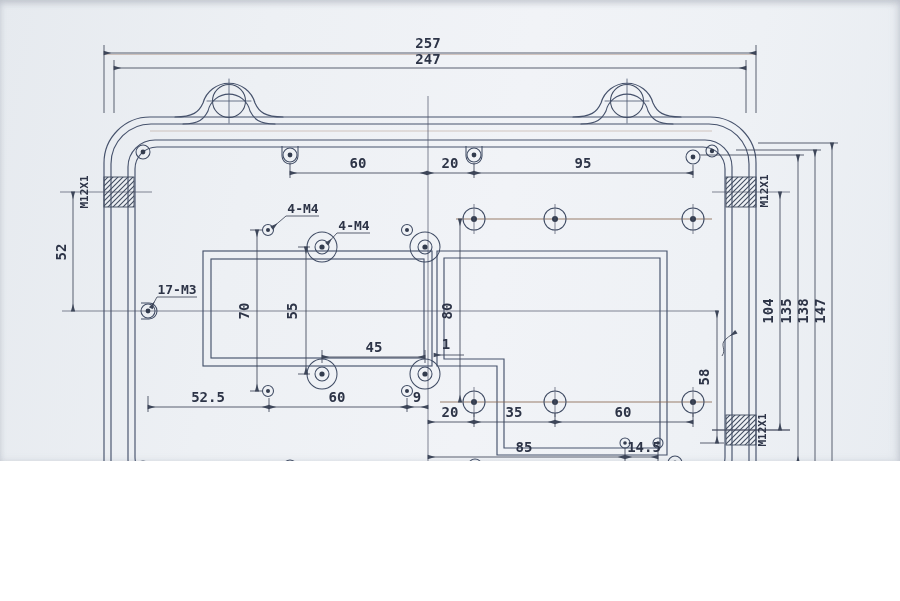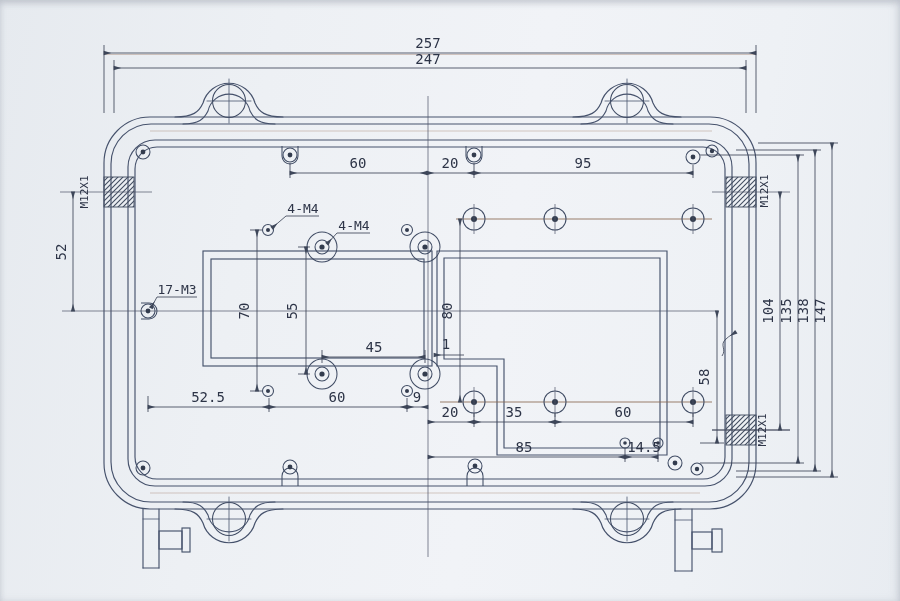--- a/index.html
+++ b/index.html
@@ -1,22 +1,23 @@
 <!DOCTYPE html>
 <html><head>
 <meta charset="utf-8">
 <style>
   html,body{margin:0;padding:0;}
   .page{
     position:relative;
-    width:900px;height:601px;
+    width:900px;height:461px;
     background:linear-gradient(100deg,#e6eaef 0%,#edf0f4 28%,#f1f3f7 55%,#eef1f5 78%,#e8ecf1 100%);
     box-shadow:inset 0 3px 6px rgba(90,100,120,.25), inset -4px 0 8px rgba(120,130,150,.12);
     overflow:hidden;
     font-family:"DejaVu Sans Mono","Liberation Mono",monospace;
+    font-weight:bold;
   }
   svg{display:block}
   .ln  {stroke:#46526c;fill:none;stroke-width:1.15;stroke-linecap:round}
   .th  {stroke:#4a5670;fill:none;stroke-width:.8;stroke-linecap:round}
   .scr {stroke:#404c64;fill:none;stroke-width:1.05}
   .dim {stroke:#3d4659;fill:none;stroke-width:.85}
   .cl  {stroke:#4d5468;fill:none;stroke-width:.7}
   .warm{stroke:#8a6a52;fill:none;stroke-width:.95;opacity:.9}
   .ghost{stroke:#97705a;fill:none;stroke-width:.8;opacity:.45}
   .hatchbox{fill:url(#hx);stroke:#3f4a5e;stroke-width:.9}

